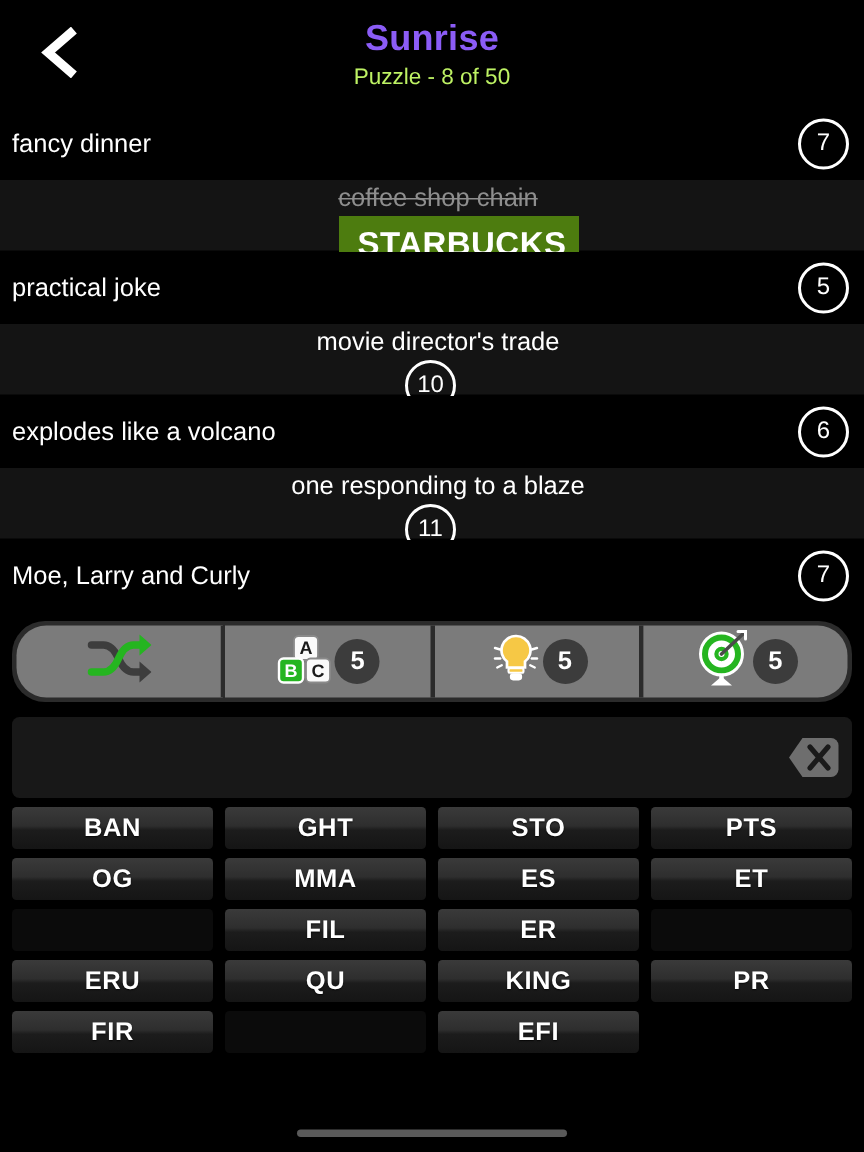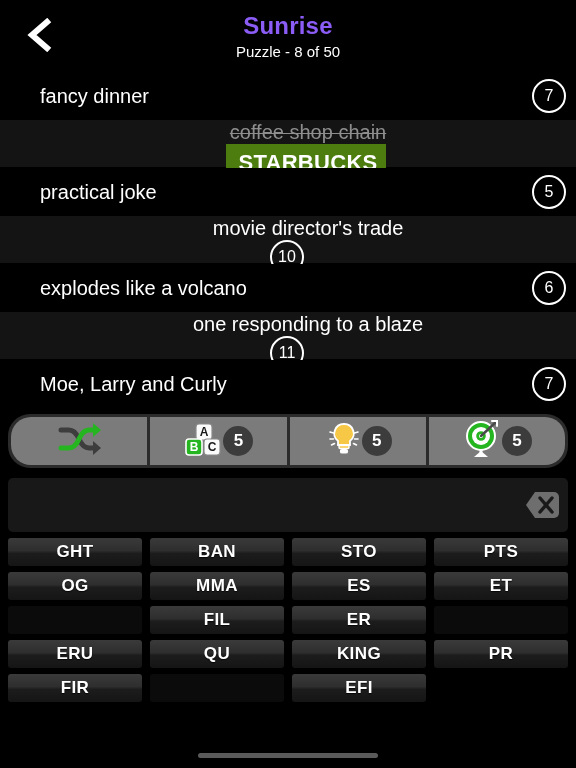--- a/index.html
+++ b/index.html
@@ -23,37 +23,37 @@
     width:50px; height:50px;
     display:flex; align-items:center; justify-content:center;
     cursor:pointer;
   }
   .back-btn svg { display:block; }
   .title {
     font-size:24px; font-weight:bold; color:#8b5cf6;
     line-height:30px; letter-spacing:.2px;
   }
   .subtitle {
-    font-size:15px; color:#ffffff; line-height:20px; margin-top:1px;
+    font-size:15px; color:#bef264; line-height:20px; margin-top:1px;
   }
 
   
   .clues { width:100%; }
   .clue-row {
     position:relative;
     height:48px; width:100%;
     display:flex; align-items:center;
     padding-left:8px;
     border-bottom:1px solid #000;
   }
   .clue-row.alt { background:#141414;flex-direction:column; }
   .clue-row.base { background:#000; }
   .clue-text {
-    font-size:20px; color:#ffffff; line-height:24px;
-    flex:1; white-space:nowrap;margin-left:32px;
+    font-size:17px; color:#ffffff; line-height:24px;
+    flex:1; white-space:nowrap;
   }
   .clue-row.solved .clue-text {
     color:#8e8e8e; text-decoration:line-through;
     text-decoration-thickness:1px;
   }
   .len-badge {
     width:34px; height:34px; border-radius:50%;
     border:2px solid #ffffff;
     display:flex; align-items:center; justify-content:center;
     font-size:16px; color:#ffffff; font-weight:500;
@@ -274,22 +274,22 @@
           <g stroke="#1a1a1a" stroke-width="3.4" stroke-linecap="round">
             <line x1="26" y1="12" x2="38" y2="26"></line>
             <line x1="38" y1="12" x2="26" y2="26"></line>
           </g>
         </svg>
       </div>
     </div>
   </div>
 
   <div class="tiles" id="tile-grid">
+      <div class="tile">BAN</div>
       <div class="tile">GHT</div>
-      <div class="tile">BAN</div>
       <div class="tile">STO</div>
       <div class="tile">PTS</div>
       <div class="tile">OG</div>
       <div class="tile">MMA</div>
       <div class="tile">ES</div>
       <div class="tile">ET</div>
       <div class="tile empty"></div>
       <div class="tile">FIL</div>
       <div class="tile">ER</div>
       <div class="tile empty"></div>

